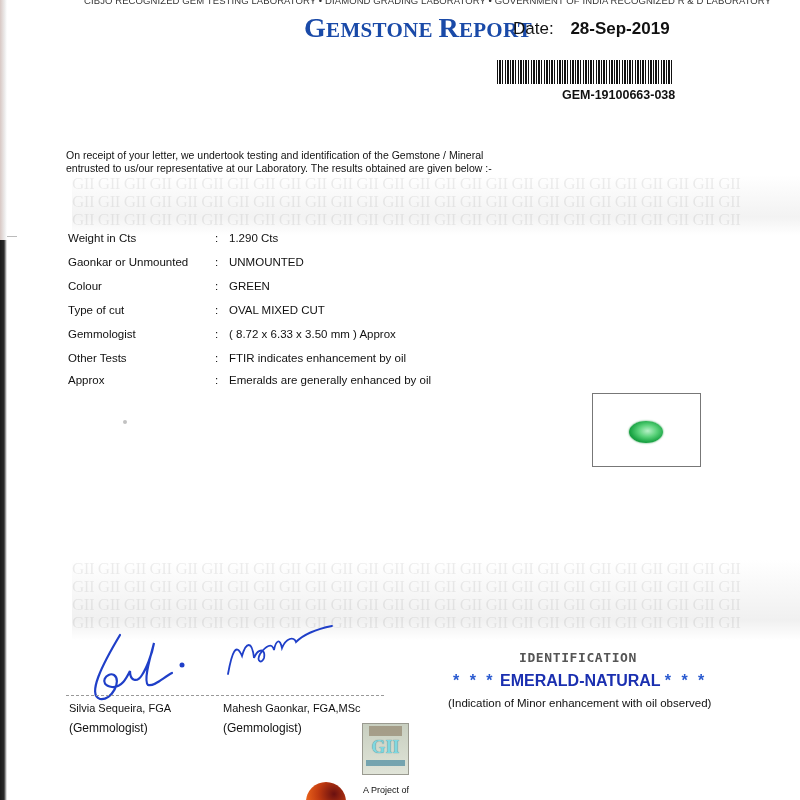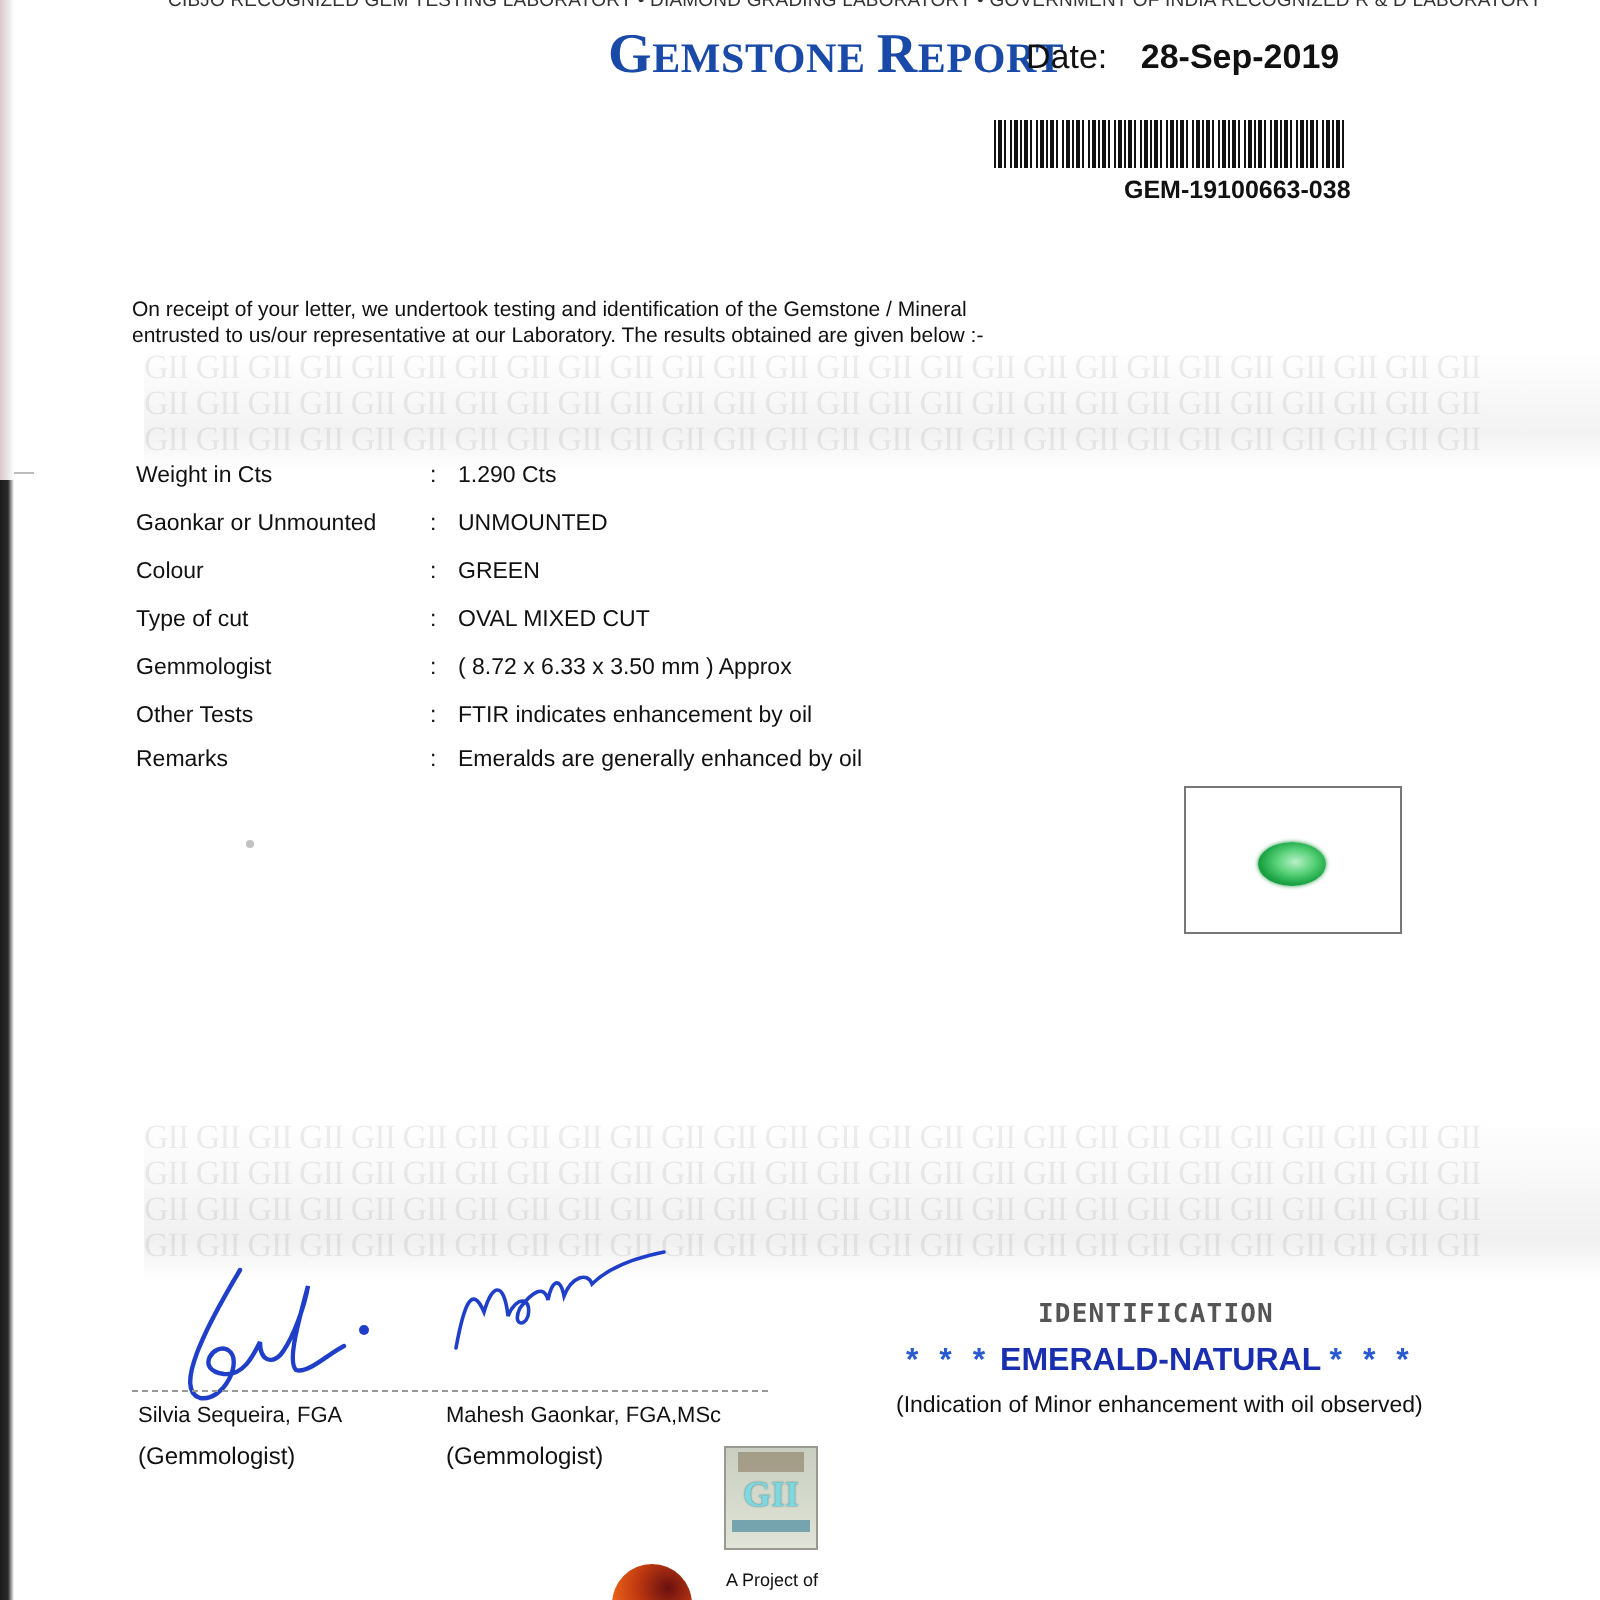--- a/index.html
+++ b/index.html
@@ -173,21 +173,21 @@
     <span class="label">Gemmologist</span>
     <span class="colon">:</span>
     <span class="value">( 8.72 x 6.33 x 3.50 mm )  Approx</span>
   </div>
   <div class="row tight">
     <span class="label">Other Tests</span>
     <span class="colon">:</span>
     <span class="value">FTIR indicates enhancement by oil</span>
   </div>
   <div class="row tight">
-    <span class="label">Remarks</span>
+    <span class="label">Approx</span>
     <span class="colon">:</span>
     <span class="value">Emeralds are generally enhanced by oil</span>
   </div>
 </div>
 
 <div class="gem-box">
   <div class="gem"></div>
 </div>
 
 <div class="speck" style="left:123px;top:420px;"></div>

